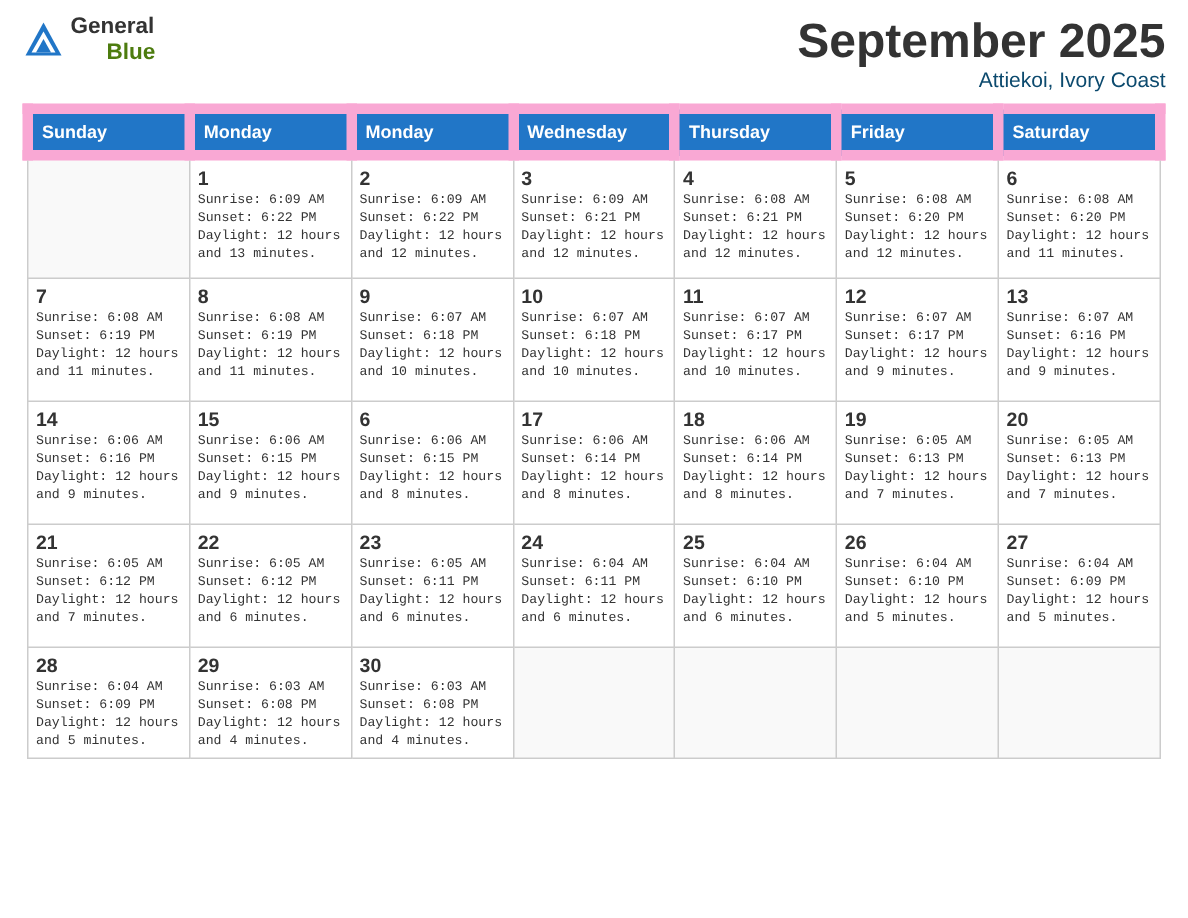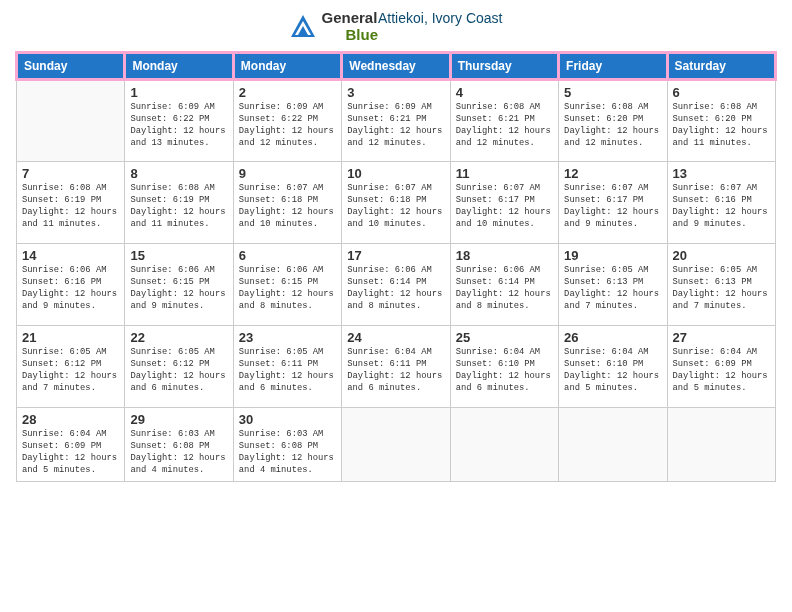--- a/index.html
+++ b/index.html
@@ -10,21 +10,21 @@
       background: #fff;
       overflow: hidden;
     }
     .page {
       width: 792px;
       height: 612px;
       padding: 10px 15px;
     }
     .header {
       display: flex;
-      justify-content: center;
+      justify-content: space-between;
       align-items: flex-start;
       margin-bottom: 8px;
     }
     .logo {
       display: flex;
       align-items: center;
       gap: 4px;
     }
     .logo-icon {
       width: 28px;
@@ -48,21 +48,21 @@
       border-collapse: collapse;
       font-size: 9.5px;
     }
     .calendar th {
       background-color: #2176c7;
       color: #fff;
       text-align: left;
       padding: 5px 6px;
       font-size: 12px;
       font-weight: bold;
-      border: 3px solid #f9a8d4;
+      border: 7px solid #f9a8d4;
     }
     .calendar td {
       border: 1px solid #ccc;
       vertical-align: top;
       padding: 4px 5px;
       width: calc(100% / 7);
       height: 82px;
     }
     .day-number {
       font-size: 13px;
@@ -94,20 +94,21 @@
         <polygon points="14,2 26,24 2,24" fill="#2176c7"></polygon>
         <polygon points="14,8 22,22 6,22" fill="#fff"></polygon>
         <polygon points="14,13 19,22 9,22" fill="#2176c7"></polygon>
       </svg>
       <div>
         <div style="font-size:15px; font-weight:bold; color:#333; line-height:1.1;">General</div>
         <div style="font-size:15px; font-weight:bold; color:#4d7c0f; line-height:1.1;margin-left:24px;">Blue</div>
       </div>
     </div>
     <div class="title-block">
+      <div class="month-title">September 2025</div>
       <div class="location">Attiekoi, Ivory Coast</div>
     </div>
   </div>
 
   <table class="calendar">
     <thead>
       <tr>
         <th>Sunday</th>
         <th>Monday</th>
         <th>Monday</th>

